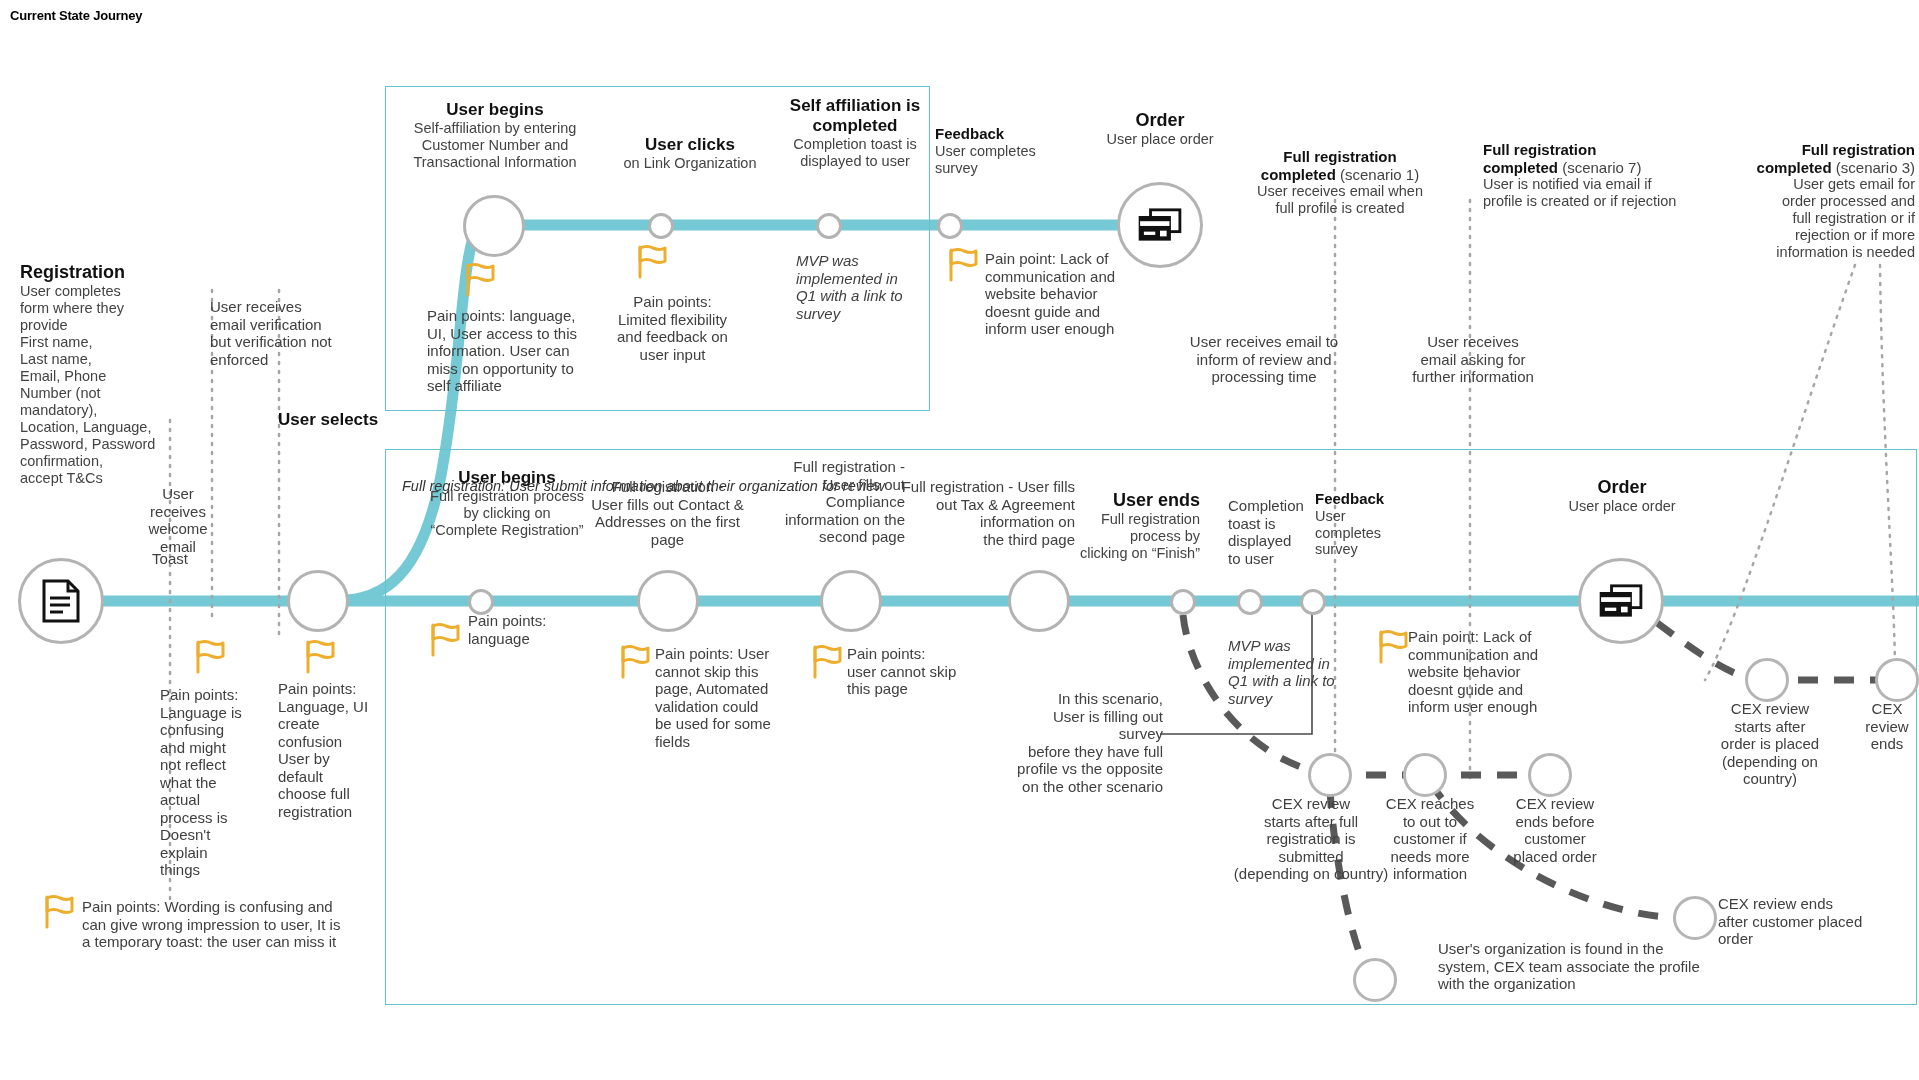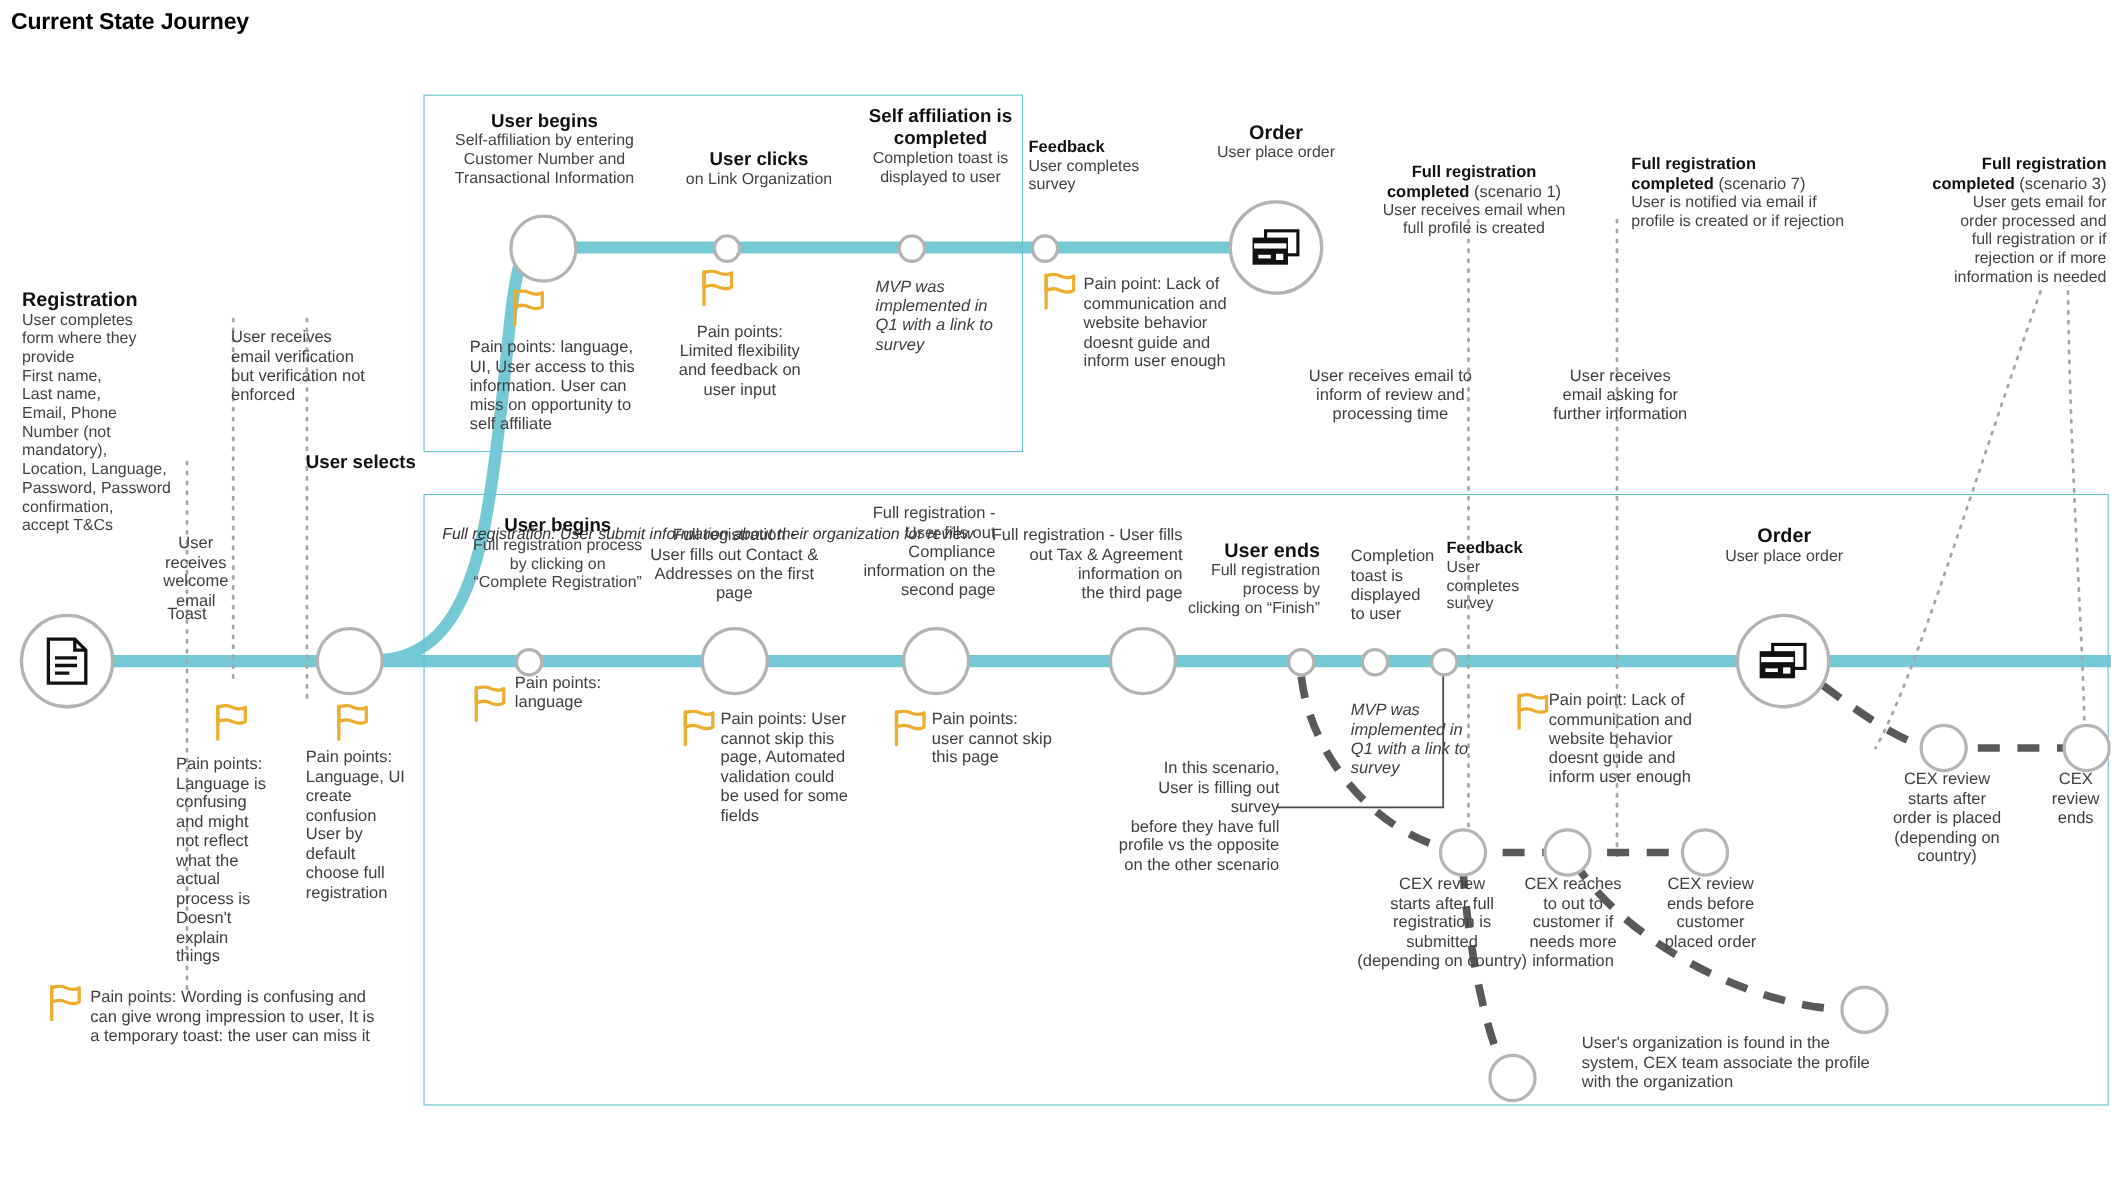--- a/index.html
+++ b/index.html
@@ -14,21 +14,21 @@
     color: #3b3b3b;
     overflow: hidden;
   }
   #stage { position: absolute; inset: 0; }
 
   .abs { position: absolute; }
 
   
   #page-title {
     left: 10px; top: 8px;
-    font-size: 21px; font-weight: bold; color: #000;
+    font-size: 13px; font-weight: bold; color: #000;
     letter-spacing: -0.2px;
   }
 
   
   #wires { position: absolute; left:0; top:0; width: 1919px; height: 1080px; pointer-events: none; }
 
   
   .node {
     border-radius: 50%;
     border: 3px solid #b3b3b3;
@@ -310,20 +310,21 @@
   <div class="node md dash" style="left:1403px; top:753px;"></div>
   <div class="txt c multiline" style="left:1375px; top:795px; width:110px; font-size:15px;">CEX reaches<br>to  out to<br>customer if<br>needs more<br>information</div>
 
   <div class="node md dash" style="left:1528px; top:753px;"></div>
   <div class="txt c multiline" style="left:1495px; top:795px; width:120px; font-size:15px;">CEX review<br>ends before<br>customer<br>placed order</div>
 
   <div class="node md dash" style="left:1353px; top:958px;"></div>
   <div class="txt l multiline" style="left:1438px; top:940px; width:290px; font-size:15px;">User's organization is found in the<br>system, CEX team associate the profile<br>with the organization</div>
 
   <div class="node md dash" style="left:1673px; top:896px;"></div>
+  <div class="txt l multiline" style="left:1718px; top:895px; width:168px; font-size:15px;">CEX review ends<br>after customer placed<br>order</div>
 
   <div class="node md dash" style="left:1745px; top:658px;"></div>
   <div class="txt c multiline" style="left:1710px; top:700px; width:120px; font-size:15px;">CEX review<br>starts after<br>order is placed<br>(depending on<br>country)</div>
 
   <div class="node md dash" style="left:1875px; top:658px;"></div>
   <div class="txt c multiline" style="left:1855px; top:700px; width:64px; font-size:15px;">CEX<br>review<br>ends</div>
 
 </div>
 
 </body></html>

